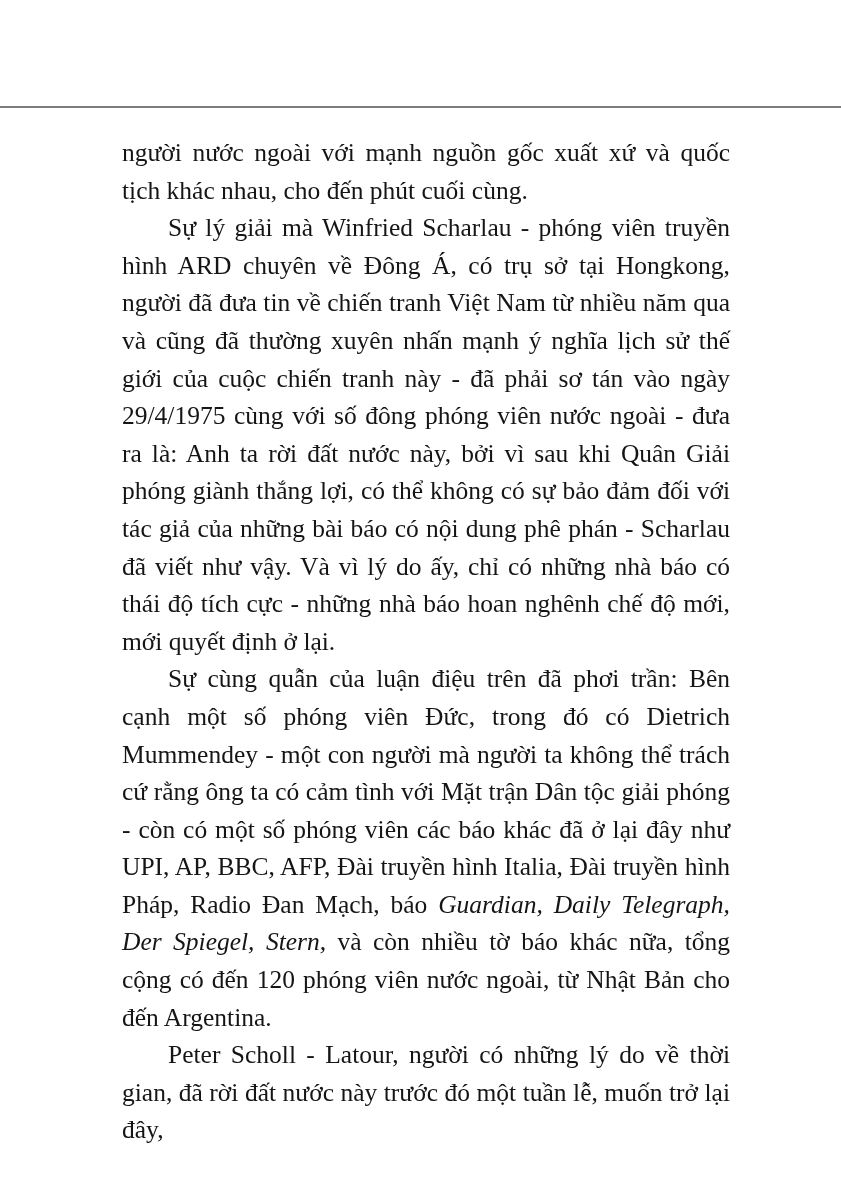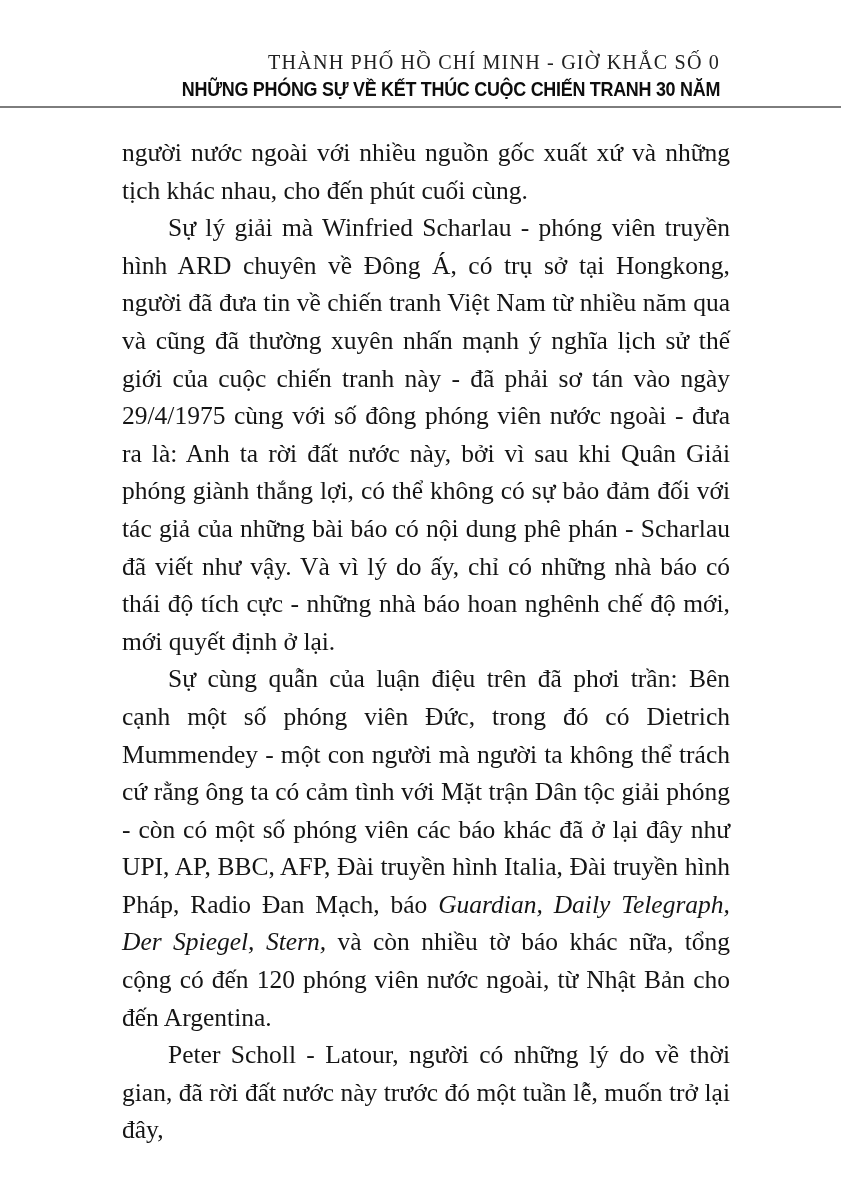--- a/index.html
+++ b/index.html
@@ -98,28 +98,24 @@
     color: #101010;
     transform: scaleX(0.9);
     transform-origin: center;
   }
 </style>
 </head>
 <body>
 
 <div class="page">
 
-  <div class="running-head">
-    <div class="title">THÀNH PHỐ HỒ CHÍ MINH - GIỜ KHẮC SỐ 0</div>
-    <div class="subtitle">NHỮNG PHÓNG SỰ VỀ KẾT THÚC CUỘC CHIẾN TRANH 30 NĂM</div>
-  </div>
 
   <div class="head-rule"></div>
 
   <div class="content">
-    <p>người nước ngoài với nhiều nguồn gốc xuất xứ và những tịch khác nhau, cho đến phút cuối cùng.</p>
+    <p>người nước ngoài với mạnh nguồn gốc xuất xứ và quốc tịch khác nhau, cho đến phút cuối cùng.</p>
     <p class="indent">Sự lý giải mà Winfried Scharlau - phóng viên truyền hình ARD chuyên về Đông Á, có trụ sở tại Hongkong, người đã đưa tin về chiến tranh Việt Nam từ nhiều năm qua và cũng đã thường xuyên nhấn mạnh ý nghĩa lịch sử thế giới của cuộc chiến tranh này - đã phải sơ tán vào ngày 29/4/1975 cùng với số đông phóng viên nước ngoài - đưa ra là: Anh ta rời đất nước này, bởi vì sau khi Quân Giải phóng giành thắng lợi, có thể không có sự bảo đảm đối với tác giả của những bài báo có nội dung phê phán - Scharlau đã viết như vậy. Và vì lý do ấy, chỉ có những nhà báo có thái độ tích cực - những nhà báo hoan nghênh chế độ mới, mới quyết định ở lại.</p>
     <p class="indent"><span>Sự cùng quẫn của luận điệu trên đã phơi trần: Bên cạnh một số phóng viên Đức, trong đó có Dietrich Mummendey - một con người mà người ta không thể trách cứ rằng ông ta có cảm tình với Mặt trận Dân tộc giải phóng - còn có một số phóng viên các báo khác đã ở lại đây như UPI, AP, BBC, AFP, Đài truyền hình Italia, Đài truyền hình Pháp, Radio Đan Mạch, báo </span><em>Guardian, Daily Telegraph, Der Spiegel, Stern,</em><span> và còn nhiều tờ báo khác nữa, tổng cộng có đến 120 phóng viên nước ngoài, từ Nhật Bản cho đến Argentina.</span></p>
     <p class="indent">Peter Scholl - Latour, người có những lý do về thời gian, đã rời đất nước này trước đó một tuần lễ, muốn trở lại đây,</p>
   </div>
 
 
 </div>
 
 </body></html>

